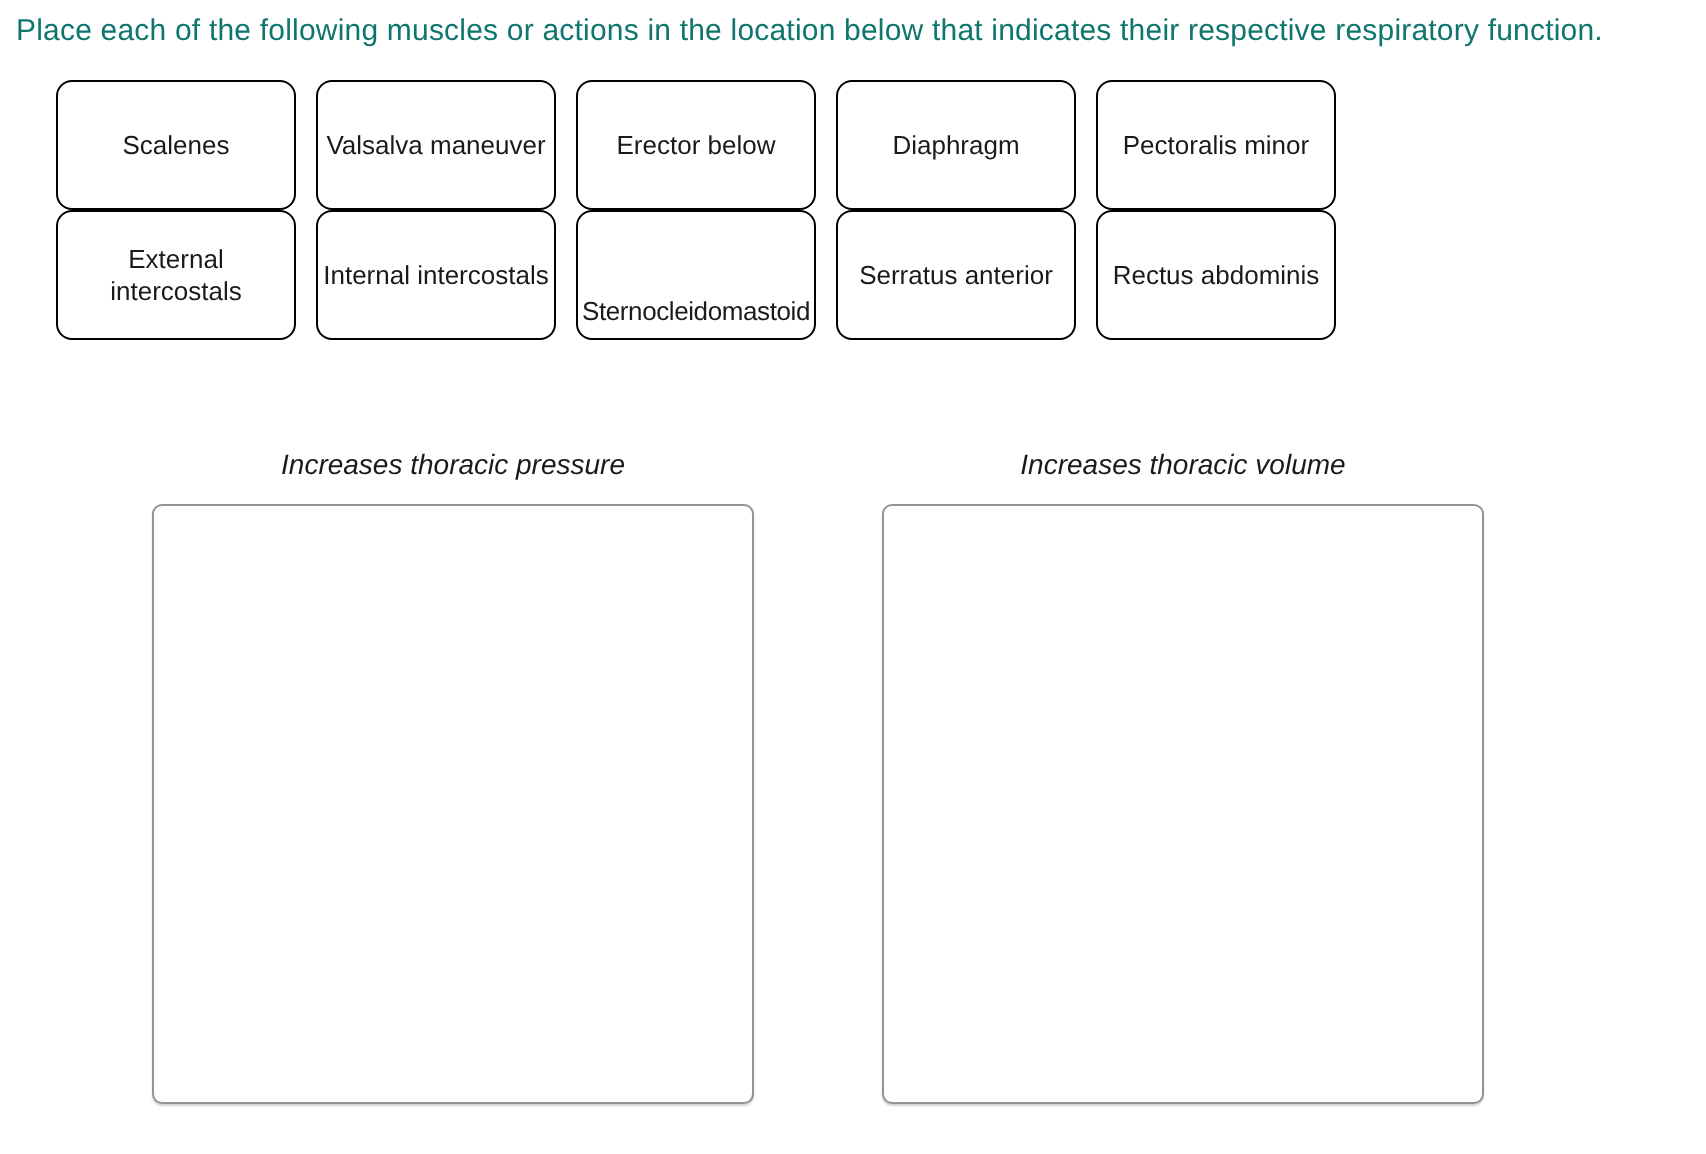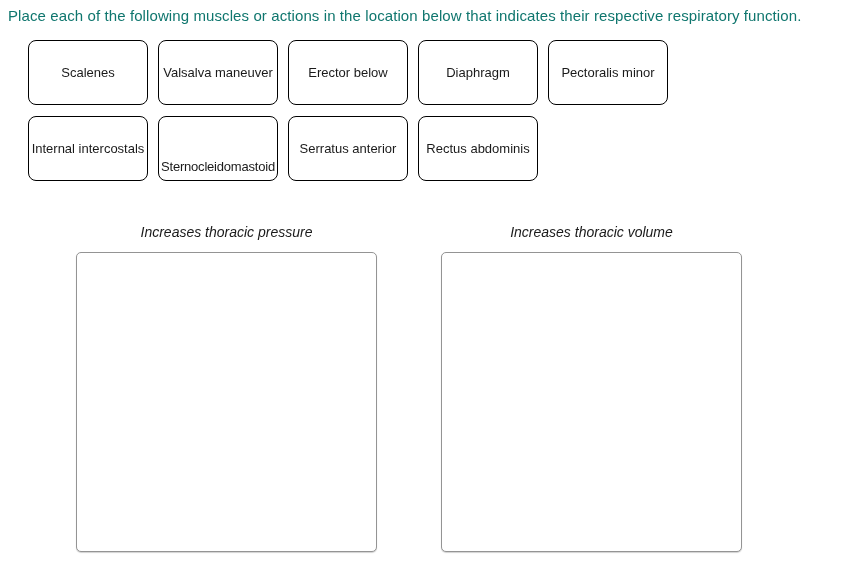--- a/index.html
+++ b/index.html
@@ -17,21 +17,20 @@
     font-size: 15px;
     line-height: 18px;
     color: #0f766e;
     letter-spacing: 0.1px;
   }
   .tiles-area {
     position: absolute;
     left: 28px; top: 40px;
     display: flex;
     flex-direction: column;
-    gap: 11px;
   }
   .tile-row {
     display: flex;
     gap: 10px;
   }
   .tile {
     width: 120px; height: 65px;
     border: 1.5px solid #000000;
     border-radius: 8px;
     background: #ffffff;
@@ -91,20 +90,23 @@
     </div>
     <div class="tile">
       <span>Diaphragm</span>
     </div>
     <div class="tile">
       <span>Pectoralis minor</span>
     </div>
   </div>
   <div class="tile-row">
     <div class="tile">
+      <span>External intercostals</span>
+    </div>
+    <div class="tile">
       <span>Internal intercostals</span>
     </div>
     <div class="tile">
       <span class="tight">Sternocleidomastoid</span>
     </div>
     <div class="tile">
       <span>Serratus anterior</span>
     </div>
     <div class="tile">
       <span>Rectus abdominis</span>

